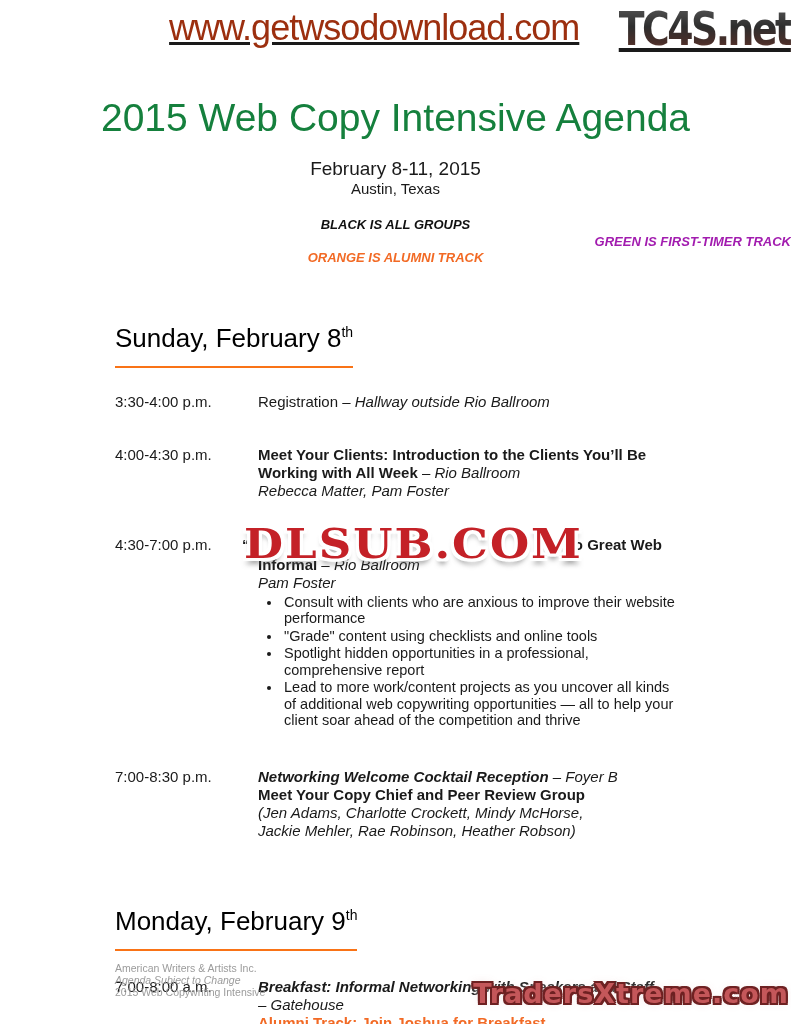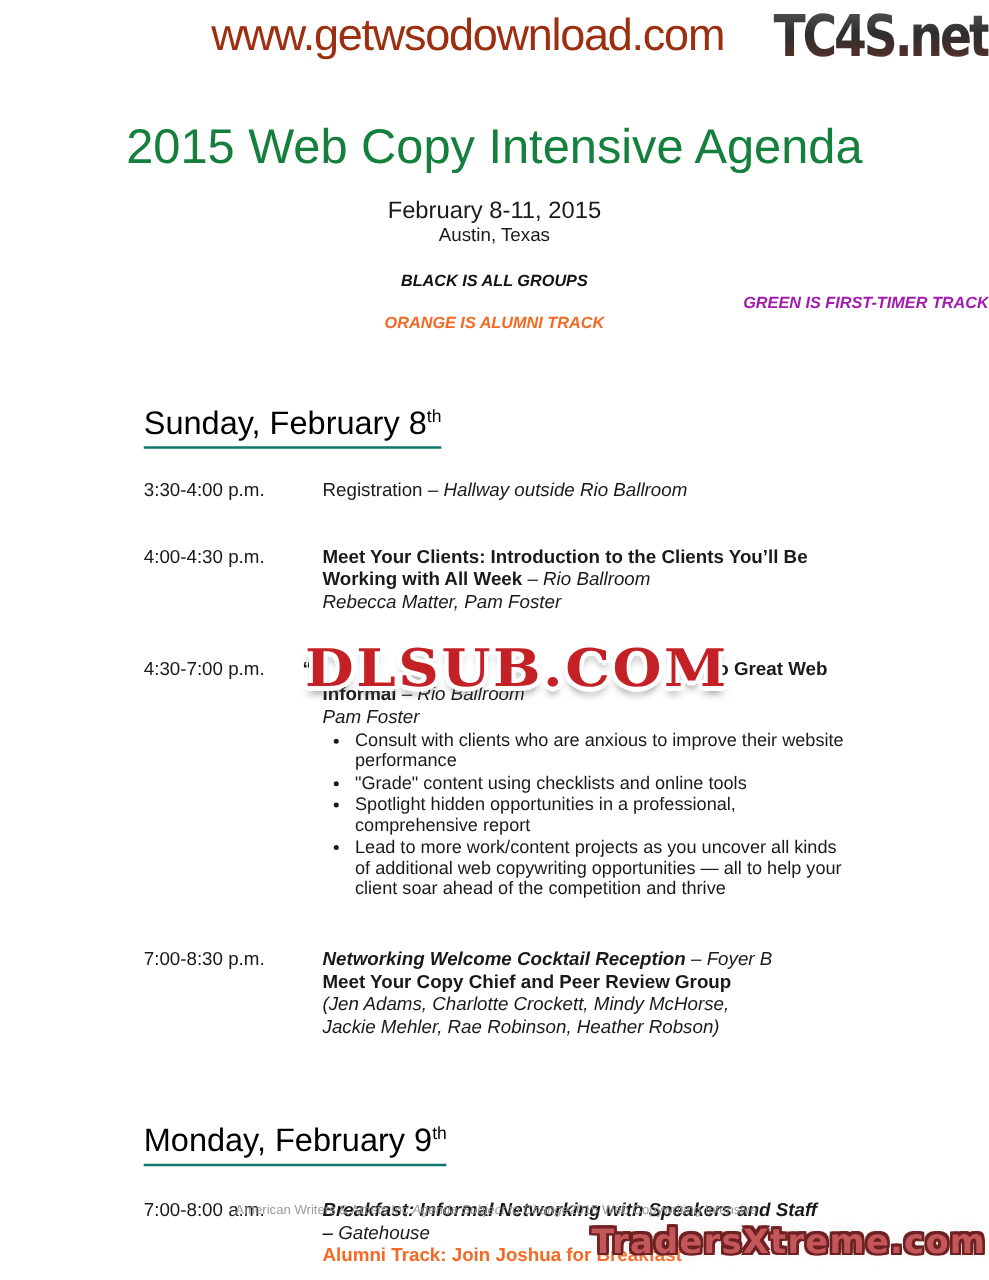--- a/index.html
+++ b/index.html
@@ -16,20 +16,21 @@
   }
 
   
   .wm-header {
     position: absolute;
     top: 6px; left: 0; right: 0;
     display: flex;
     justify-content: flex-end;
     align-items: flex-start;
     white-space: nowrap;
+    text-decoration: underline;
   }
   .wm-url {
     font-size: 36px;
     color: #9c2f0f;
     letter-spacing: -1px;
     line-height: 1.1;
     padding-top: 2px;
   }
   .wm-logo {
     font-family: "DejaVu Sans", sans-serif;
@@ -80,22 +81,22 @@
   
   .content-col { padding: 0 115px; }
 
   .day-heading {
     font-size: 26px;
     font-weight: normal;
     color: #000;
   }
   .day-heading .hd-inner {
     display: inline-block;
-    border-bottom: 2px solid #0f766e;
-    padding-bottom: 3px;
+    border-bottom: 2px solid #f97316;
+    padding-bottom: 12px;
   }
   .day-heading sup { font-size: 14px; }
 
   .day-sunday { margin-top: 56px; }
   .day-monday { margin-top: 66px; }
 
   .session {
     display: flex;
     align-items: flex-start;
     font-size: 15px;
@@ -152,23 +153,24 @@
       0 7px 6px rgba(90,90,90,0.55);
     white-space: nowrap;
   }
 
   
   .footer {
     position: absolute;
     left: 115px; right: 112px;
     top: 962px;
     display: flex;
-    justify-content: center;
+    justify-content: space-between;
     font-size: 10.5px;
     color: #9b9b9b;
+    flex-direction: column;
   }
   .footer .f-center { font-style: italic; }
 
   .traders {
     position: absolute;
     right: 2px;
     top: 978px;
     z-index: 4;
     font-family: "DejaVu Sans", sans-serif;
     font-weight: bold;

